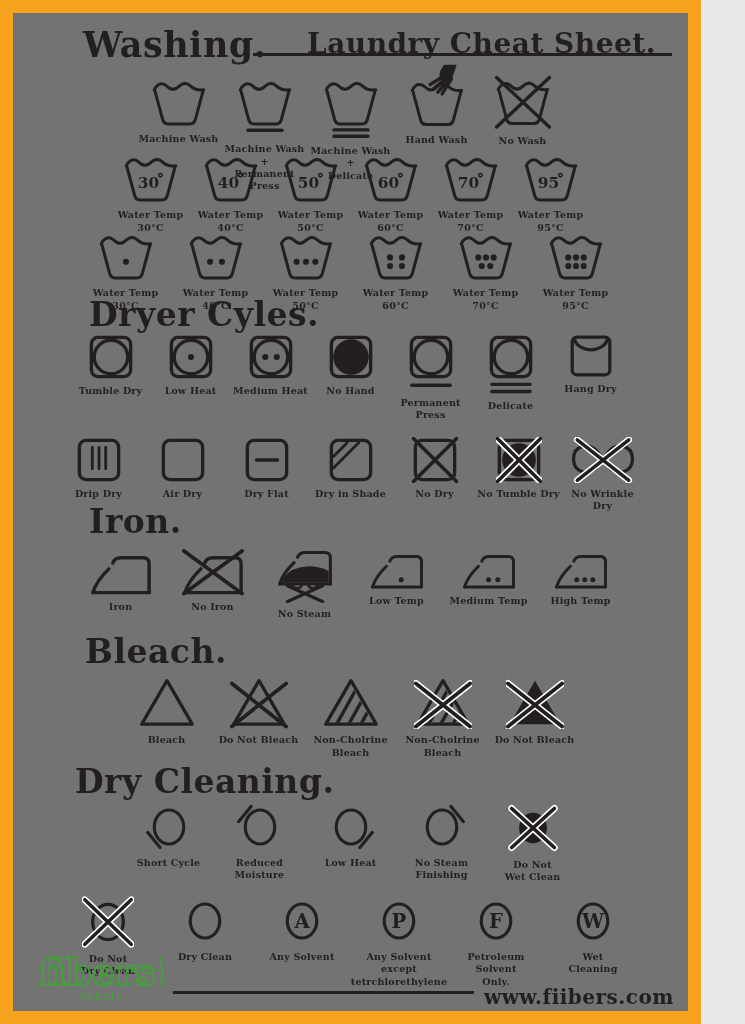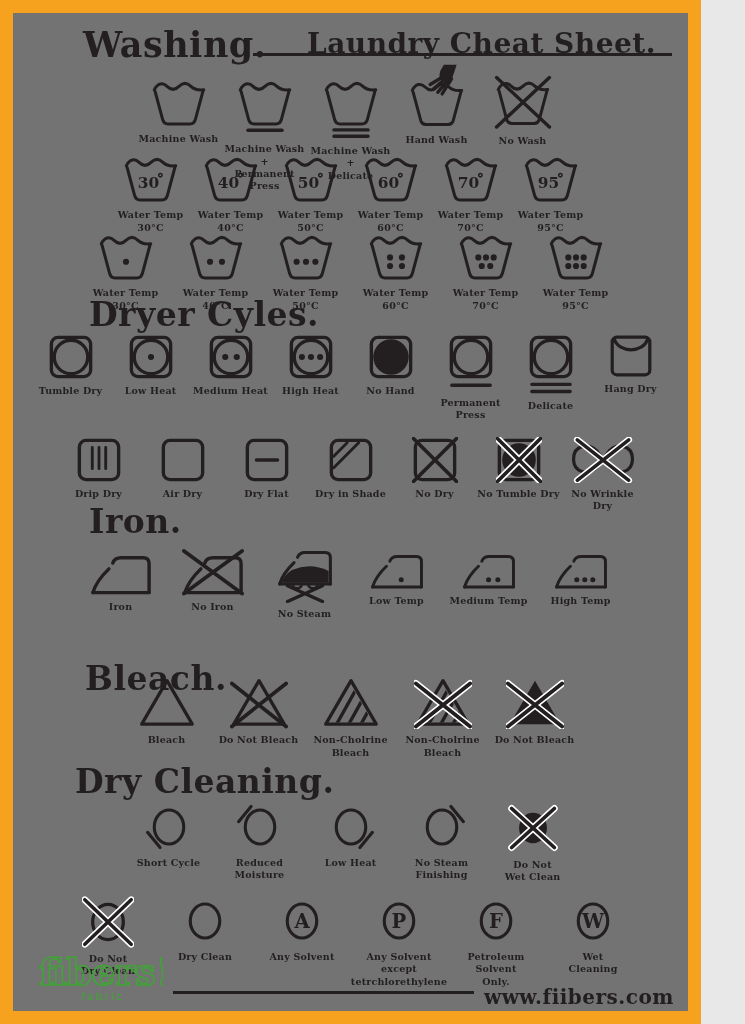--- a/index.html
+++ b/index.html
@@ -13,21 +13,21 @@
   .hdr{top:0; height:60px;}
   .hdr h1{position:absolute; left:56px; top:11px; margin:0; font-size:35px; font-weight:bold; letter-spacing:.5px;}
   .hdr .title{position:absolute; right:2px; top:-2px; margin:16px; font-size:28px; font-weight:bold; letter-spacing:.5px;}
   .hdr .title-rule{position:absolute; left:226px; right:2px; top:40px; border-top:3px solid #231F20;}
   
   .hband{display:flex; align-items:flex-start; padding-left:56px;flex-direction:column;}
   .hband h2{margin:0; font-size:33px; font-weight:bold; letter-spacing:.5px; white-space:nowrap;}
   .hband .h-rule{flex:1; border-top:3px solid #231F20; margin-top:23px; margin-left:8px;}
   .band-h-dryer{top:282px; padding-left:62px;}
   .band-h-iron{top:489px; padding-left:62px;}
-  .band-h-bleach{top:646px; padding-left:58px;}
+  .band-h-bleach{top:619px; padding-left:58px;}
   .band-h-dry-cleaning{top:749px; padding-left:48px;}
   
   .sym-row{display:flex; justify-content:center; align-items:flex-start;}
   .cell{display:flex; flex-direction:column; align-items:center;}
   .icn{display:flex; align-items:flex-start; justify-content:center;}
   .lbl{margin-top:5px; font-size:9.5px; font-weight:bold; line-height:1.3; text-align:center; white-space:pre-line; letter-spacing:.2px;}
   .band-washing-r0{top:64px;}   .band-washing-r0 .cell{width:86px;}
   .band-washing-r1{top:140px;}  .band-washing-r1 .cell{width:80px;}
   .band-washing-r2{top:218px;}  .band-washing-r2 .cell{width:90px;}
   .band-dryer-r0{top:321px;justify-content:center;}    .band-dryer-r0 .cell{width:80px;}
@@ -299,32 +299,20 @@
           <div class="icn">
             <svg viewBox="0 0 48 48" width="46" xmlns="http://www.w3.org/2000/svg">
               <rect x="3.5" y="3.5" width="41" height="41" rx="7" stroke="#231F20" fill="none" stroke-width="3.5" stroke-linecap="round" stroke-linejoin="round"></rect>
               <circle cx="24" cy="24" r="17.5" stroke="#231F20" fill="none" stroke-width="3.5" stroke-linecap="round" stroke-linejoin="round"></circle>
               <circle cx="18" cy="24" r="3.2" fill="#231F20"></circle>
               <circle cx="30" cy="24" r="3.2" fill="#231F20"></circle>
             </svg>
           </div>
           <div class="lbl">Medium Heat</div>
         </div>
-        <div class="cell" data-icon="dryer-heat-3">
-          <div class="icn">
-            <svg viewBox="0 0 48 48" width="46" xmlns="http://www.w3.org/2000/svg">
-              <rect x="3.5" y="3.5" width="41" height="41" rx="7" stroke="#231F20" fill="none" stroke-width="3.5" stroke-linecap="round" stroke-linejoin="round"></rect>
-              <circle cx="24" cy="24" r="17.5" stroke="#231F20" fill="none" stroke-width="3.5" stroke-linecap="round" stroke-linejoin="round"></circle>
-              <circle cx="14.5" cy="24" r="3.2" fill="#231F20"></circle>
-              <circle cx="24" cy="24" r="3.2" fill="#231F20"></circle>
-              <circle cx="33.5" cy="24" r="3.2" fill="#231F20"></circle>
-            </svg>
-          </div>
-          <div class="lbl">High Heat</div>
-        </div>
         <div class="cell" data-icon="dryer-no-heat">
           <div class="icn">
             <svg viewBox="0 0 48 48" width="46" xmlns="http://www.w3.org/2000/svg">
               <rect x="3.5" y="3.5" width="41" height="41" rx="7" stroke="#231F20" fill="none" stroke-width="3.5" stroke-linecap="round" stroke-linejoin="round"></rect>
               <circle cx="24" cy="24" r="18.5" fill="#231F20"></circle>
             </svg>
           </div>
           <div class="lbl">No Hand</div>
         </div>
         <div class="cell" data-icon="dryer-permanent-press">

